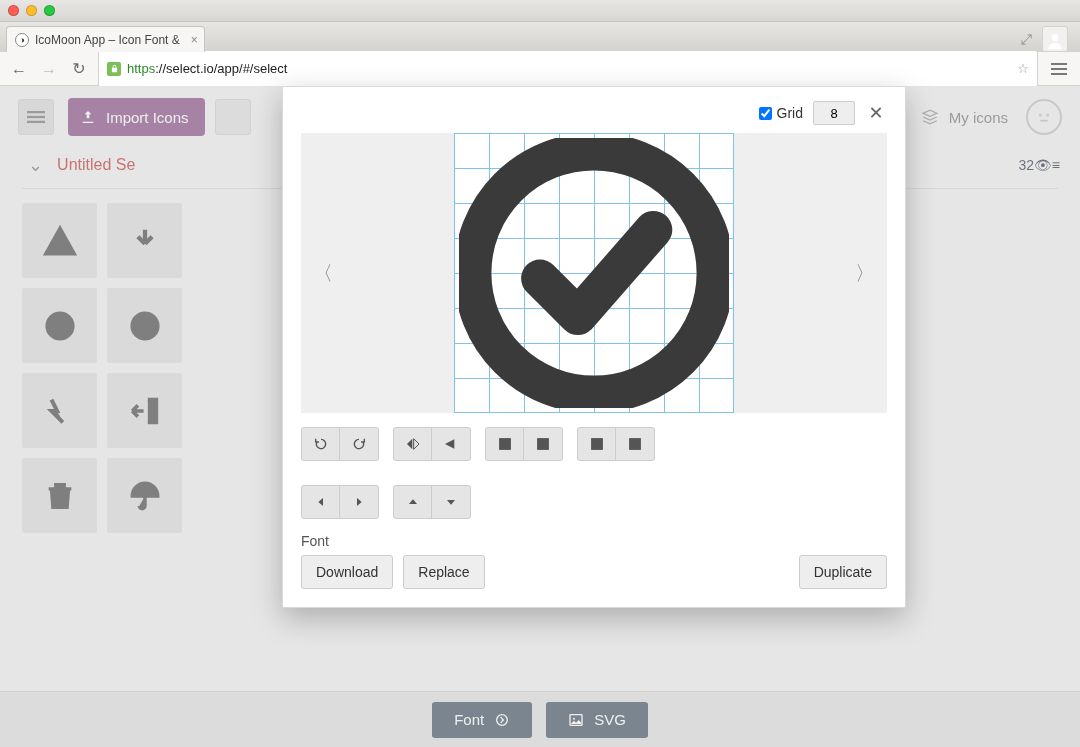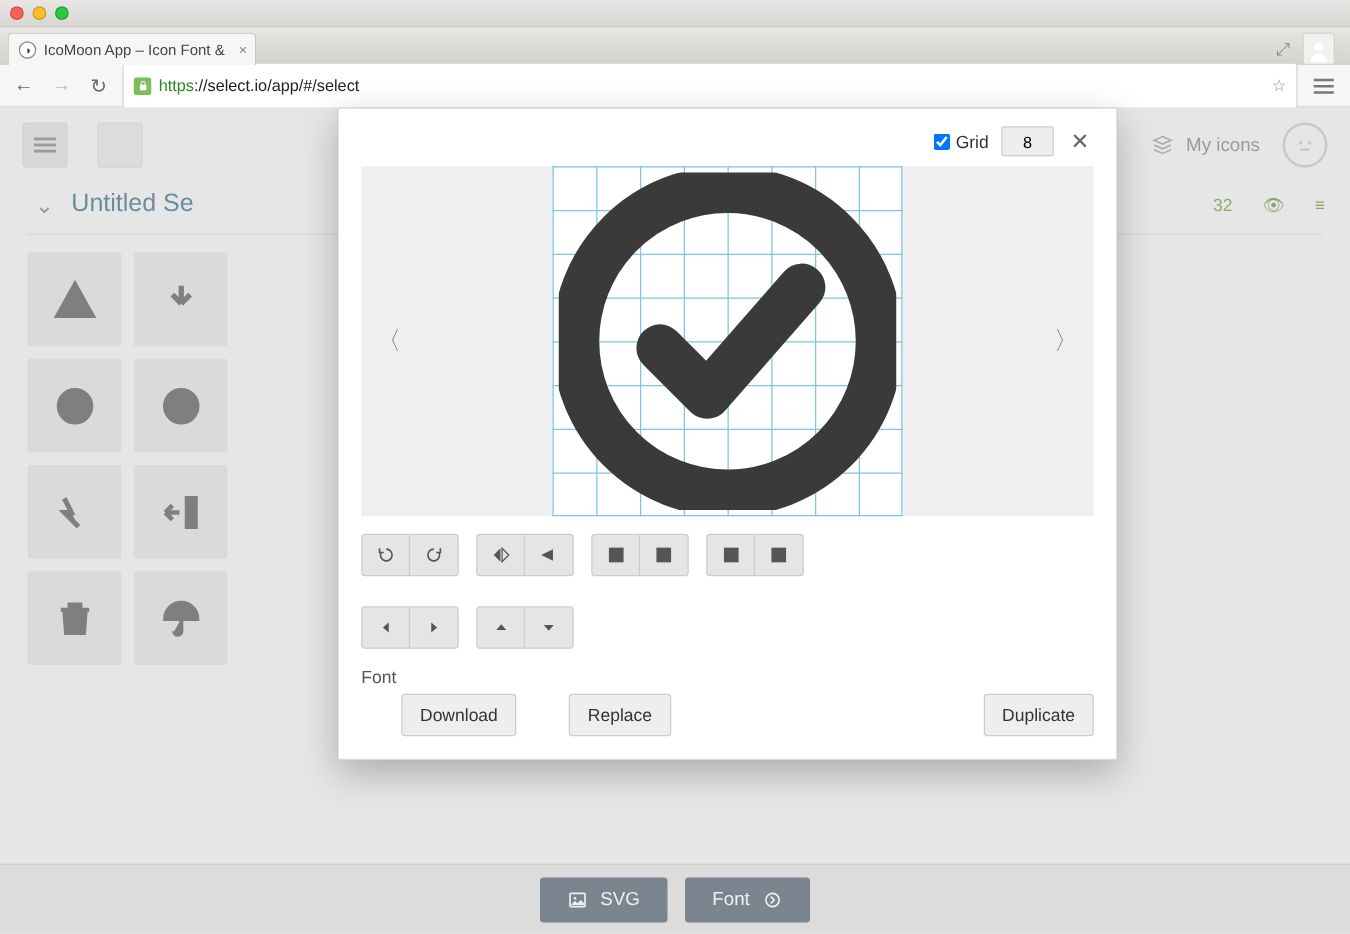--- a/index.html
+++ b/index.html
@@ -41,37 +41,37 @@
   .hamburger-btn svg { width:18px;height:18px; fill:#666;}
   .import-btn { background:#7a3a78; color:#fff; border-radius:4px; height:38px; display:flex; align-items:center; padding:0 16px 0 12px; font-size:15px; gap:10px;}
   .import-btn svg { width:16px;height:16px; fill:#fff;}
   .grey-btn { width:36px;height:36px;border:1px solid #c9c9c9;border-radius:3px;background:#dcdcdc; margin-left:10px;}
   .spacer { flex:1;}
   .myicons { display:flex; align-items:center; gap:10px; color:#666; font-size:15px;}
   .face { width:36px;height:36px;border:2px solid #b9b9b9;border-radius:50%; display:flex;align-items:center;justify-content:center; margin-left:18px;}
 
   .set-header { display:flex;align-items:center;padding:6px 20px 12px 28px; color:#888;}
   .set-header .chev { font-size:18px; color:#666; margin-right:14px;}
-  .set-header .title { font-size:20px; color:#0c4a6e;}
-  .set-header .right { margin-left:auto; display:flex;align-items:center;gap:24px; color:#4d7c0f; font-size:14px;}
+  .set-header .title { font-size:16px; color:#b91c1c;}
+  .set-header .right { margin-left:auto; display:flex;align-items:center;gap:0; color:#0f172a; font-size:14px;}
 
   .underline { height:1px;background:#d5d5d5;margin:0 22px 14px 22px;}
 
   .grid { padding:0 22px; display:grid; grid-template-columns: repeat(10, 75px); gap:10px; }
   .cell { width:75px;height:75px;background:#d9d9d9;border-radius:2px; display:flex;align-items:center;justify-content:center; }
   .cell svg { width:34px;height:34px; fill:#333; stroke:#333;}
   .link-text { padding:14px 26px; color:#c0392b; font-size:16px;}
 
   
   .bottombar { height:56px;background:#dcdcdc;border-top:1px solid #c8c8c8;display:flex;align-items:center;justify-content:center;gap:14px;}
   .bottom-btn { background:#2d3e50;color:#fff;border-radius:3px;height:36px; padding:0 22px;display:flex;align-items:center;gap:10px;font-size:15px;}
   .bottom-btn svg { width:16px;height:16px;fill:#fff;}
 
   
-  .modal { position:absolute; z-index:5; left:270px; top:0px; width:624px; background:#fff; border:1px solid rgba(0,0,0,.15); box-shadow:0 10px 30px rgba(0,0,0,.25); border-radius:2px; padding:14px 18px 18px 18px;}
+  .modal { position:absolute; z-index:5; left:282px; top:0px; width:624px; background:#fff; border:1px solid rgba(0,0,0,.15); box-shadow:0 10px 30px rgba(0,0,0,.25); border-radius:2px; padding:14px 18px 18px 18px;}
   .modal-top { display:flex; align-items:center; justify-content:flex-end; gap:10px; margin-bottom:8px;}
   .modal-top label { display:flex;align-items:center;gap:5px;font-size:14px;color:#333;}
   .modal-top input[type=text] { width:42px;height:24px;border:1px solid #ccc;border-radius:2px;text-align:center;font-size:13px;background:#eee;}
   .modal-top .close { width:22px;height:22px; color:#666; font-size:18px; display:flex;align-items:center;justify-content:center; cursor:pointer;}
 
   .preview-wrap { position:relative; background:#efefef; height:280px; display:flex;align-items:center;justify-content:center; margin-bottom:14px;}
   .arrow-side { position:absolute; top:50%; transform:translateY(-50%); color:#888; font-size:20px; padding:6px;}
   .arrow-left{left:6px;} .arrow-right{right:6px;}
   .preview-canvas { width:280px;height:280px; background:#fff; position:relative;}
   .grid-line { position:absolute;background:#7fc3e6;}
@@ -80,21 +80,21 @@
 
   .toolbar-rows { display:flex;flex-wrap:wrap;gap:12px 14px;margin-bottom:14px;}
   .tool-group { display:flex; border:1px solid #ccc; background:#e5e5e5; border-radius:3px;}
   .tool { width:38px;height:32px;display:flex;align-items:center;justify-content:center; border-right:1px solid #ccc;}
   .tool:last-child{border-right:none;}
   .tool svg{width:16px;height:16px;fill:#555;}
 
   .tags-label { font-size:14px;color:#555;margin-bottom:6px;}
   .input { width:100%;height:34px;border:1px solid #ccc;border-radius:2px;background:#f0f0f0;padding:0 10px;font-size:14px;color:#333;margin-bottom:18px;}
   .modal-actions { display:flex; gap:10px;}
-  .btn { height:34px;padding:0 14px;border:1px solid #ccc;background:#eee;border-radius:3px;font-size:14px;color:#333;display:flex;align-items:center;margin-left:32px;}
+  .btn { height:34px;padding:0 14px;border:1px solid #ccc;background:#eee;border-radius:3px;font-size:14px;color:#333;display:flex;align-items:center;}
   .modal-actions .dup { margin-left:auto;}
 </style>
 </head>
 <body>
 
 <div class="mac-chrome">
   <div class="mac-dot mac-red"></div>
   <div class="mac-dot mac-yellow"></div>
   <div class="mac-dot mac-green"></div>
 </div>
@@ -141,20 +141,26 @@
   <div class="overlay"></div>
 
   <div class="topbar">
     <div class="hamburger-btn">
       <svg viewBox="0 0 24 24">
           <rect y="4" width="24" height="3"></rect>
           <rect y="10.5" width="24" height="3"></rect>
           <rect y="17" width="24" height="3"></rect>
         </svg>
     </div>
+    <div class="import-btn">
+      <svg viewBox="0 0 24 24">
+          <path d="M12 3l5 5h-3v6h-4V8H7l5-5zM4 19h16v2H4z"></path>
+        </svg>
+      <span>Import Icons</span>
+    </div>
     <div class="grey-btn"></div>
     <div class="spacer"></div>
     <div class="myicons">
       <svg width="18" height="18" viewBox="0 0 24 24" style="fill:none;stroke:#888;stroke-width:1.8;">
           <path d="M12 3l9 4-9 4-9-4 9-4z"></path>
           <path d="M3 12l9 4 9-4"></path>
           <path d="M3 17l9 4 9-4"></path>
         </svg>
       <span>My icons</span>
     </div>
@@ -269,33 +275,33 @@
           <path d="M3 12a9 9 0 0 1 18 0z"></path>
           <path d="M12 12v7a2 2 0 0 1-4 0"></path>
         </svg>
       </div>
   </div>
 
 
   <div style="position:absolute;bottom:0;left:0;right:0;">
     <div class="bottombar">
       <div class="bottom-btn">
+        <span>Font</span>
+        <svg viewBox="0 0 24 24" style="fill:none;stroke:#fff;stroke-width:2;">
+            <circle cx="12" cy="12" r="8"></circle>
+            <path d="M10 8l4 4-4 4"></path>
+          </svg>
+      </div>
+      <div class="bottom-btn">
         <svg viewBox="0 0 24 24">
             <rect x="3" y="4" width="18" height="16" rx="1" fill="none" stroke="#fff" stroke-width="2"></rect>
             <circle cx="9" cy="10" r="1.5"></circle>
             <path d="M4 18l5-5 3 3 4-4 4 4v2H4z"></path>
           </svg>
         <span>SVG</span>
-      </div>
-      <div class="bottom-btn">
-        <span>Font</span>
-        <svg viewBox="0 0 24 24" style="fill:none;stroke:#fff;stroke-width:2;">
-            <circle cx="12" cy="12" r="8"></circle>
-            <path d="M10 8l4 4-4 4"></path>
-          </svg>
       </div>
     </div>
   </div>
 
   <div class="modal">
     <div class="modal-top">
       <label>
         <input type="checkbox" checked="" style="">
         <span>Grid</span>
       </label>

